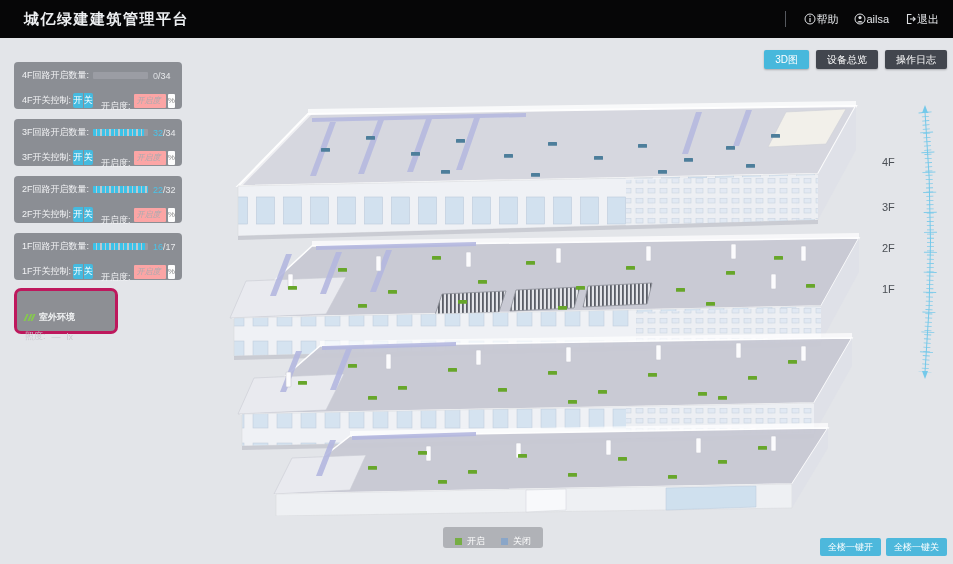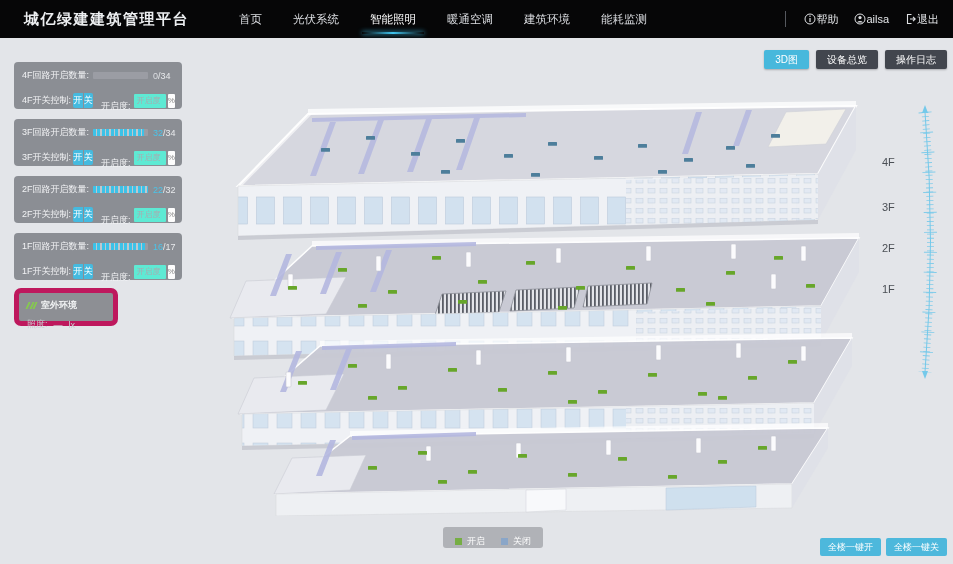--- a/index.html
+++ b/index.html
@@ -39,30 +39,30 @@
   .bar-fill{display:block;height:100%;
     background:repeating-linear-gradient(90deg,#3cc2e8 0px,#3cc2e8 3px,rgba(235,250,255,.45) 3px,rgba(235,250,255,.45) 4.5px);}
   .count{margin-left:5px;color:#e8eaec;}
   .count .num{color:#4ac4ea;}
   .fpanel.p4f .count .num{color:#dcdee2;}
   .sw{width:18px;height:15px;border:none;background:#45badf;color:#fff;font-size:9px;
       display:flex;align-items:center;justify-content:center;padding:0;cursor:pointer;}
   .sw.on{border-radius:2px 0 0 2px;margin-left:2px;}
   .sw.off{border-radius:0 2px 2px 0;margin-left:1px;}
   .olabel{margin-left:8px;margin-right:3px;margin-top:12px;}
-  .oinput{width:32px;height:14px;border:none;border-radius:1px;background:#5eead4;font-size:8px;
-      color:#666;padding:0 3px;box-sizing:border-box;}
+  .oinput{width:32px;height:14px;border:none;border-radius:1px;background:#fca5a5;font-size:8px;
+      color:#666;padding:0 3px;box-sizing:border-box;font-style:italic;}
   .oinput::placeholder{color:#a9abb0;}
   .pct{width:14px;height:14px;border:none;border-radius:1px;background:#fdfdfd;color:#888;
       font-size:8px;display:flex;align-items:center;justify-content:center;padding:0;margin-left:2px;cursor:pointer;}
   
   .outdoor{
-    position:absolute;left:14px;top:288px;width:104px;height:38px;
-    background:rgba(55,58,64,0.5);border:5px solid #be185d;border-radius:7px;
-    padding:6px 8px;box-sizing:border-box;color:#f0f2f3;font-size:9px;
+    position:absolute;left:14px;top:288px;width:104px;height:45px;
+    background:rgba(55,58,64,0.5);border:3px solid #be185d;border-radius:7px;
+    padding:20px 8px;box-sizing:border-box;color:#f0f2f3;font-size:9px;
   }
   .out-title{display:flex;align-items:center;gap:5px;font-weight:bold;}
   .out-ico{display:flex;gap:1.5px;}
   .out-ico i{display:block;width:2px;height:7px;background:#86c94f;transform:skewX(-24deg);}
   .out-metric{margin-top:6px;color:#c9cbd0;display:flex;align-items:center;gap:6px;}
   
   .view-btns{position:absolute;top:50px;right:6px;display:flex;gap:7px;}
   .vbtn{height:19px;padding:0 11px;border:none;border-radius:2px;font-size:10px;color:#fff;
         background:#42464e;display:flex;align-items:center;cursor:pointer;box-shadow:0 1px 2px rgba(0,0,0,.25);}
   .vbtn.active{background:#47b8dc;}
@@ -82,28 +82,20 @@
   .abtn{height:18px;padding:0 8px;border:none;border-radius:2px;background:#4db8dc;color:#fff;
         font-size:9px;display:flex;align-items:center;cursor:pointer;}
   
   .building{position:absolute;left:226px;top:96px;}
 </style>
 </head>
 <body>
 
 <div class="header">
   <div class="app-title">城亿绿建建筑管理平台</div>
-  <div class="nav">
-    <span class="nav-item">首页</span>
-    <span class="nav-item">光伏系统</span>
-    <span class="nav-item active">智能照明</span>
-    <span class="nav-item">暖通空调</span>
-    <span class="nav-item">建筑环境</span>
-    <span class="nav-item">能耗监测</span>
-  </div>
   <div class="header-right">
     <span class="hdr-divider"></span>
     <span class="hdr-item">
       <svg width="12" height="12" viewBox="0 0 12 12">
           <circle cx="6" cy="6" r="5" fill="none" stroke="#dfe1e4" stroke-width="1"></circle>
           <rect x="5.4" y="5" width="1.2" height="4" fill="#dfe1e4"></rect>
           <rect x="5.4" y="2.6" width="1.2" height="1.3" fill="#dfe1e4"></rect>
         </svg>
       <span>帮助</span>
     </span>

